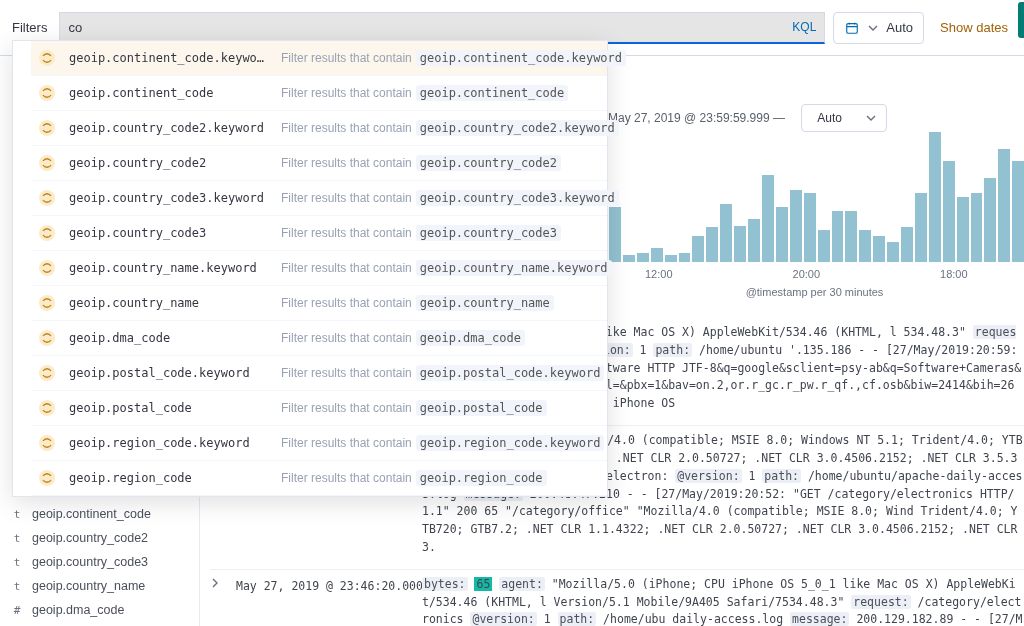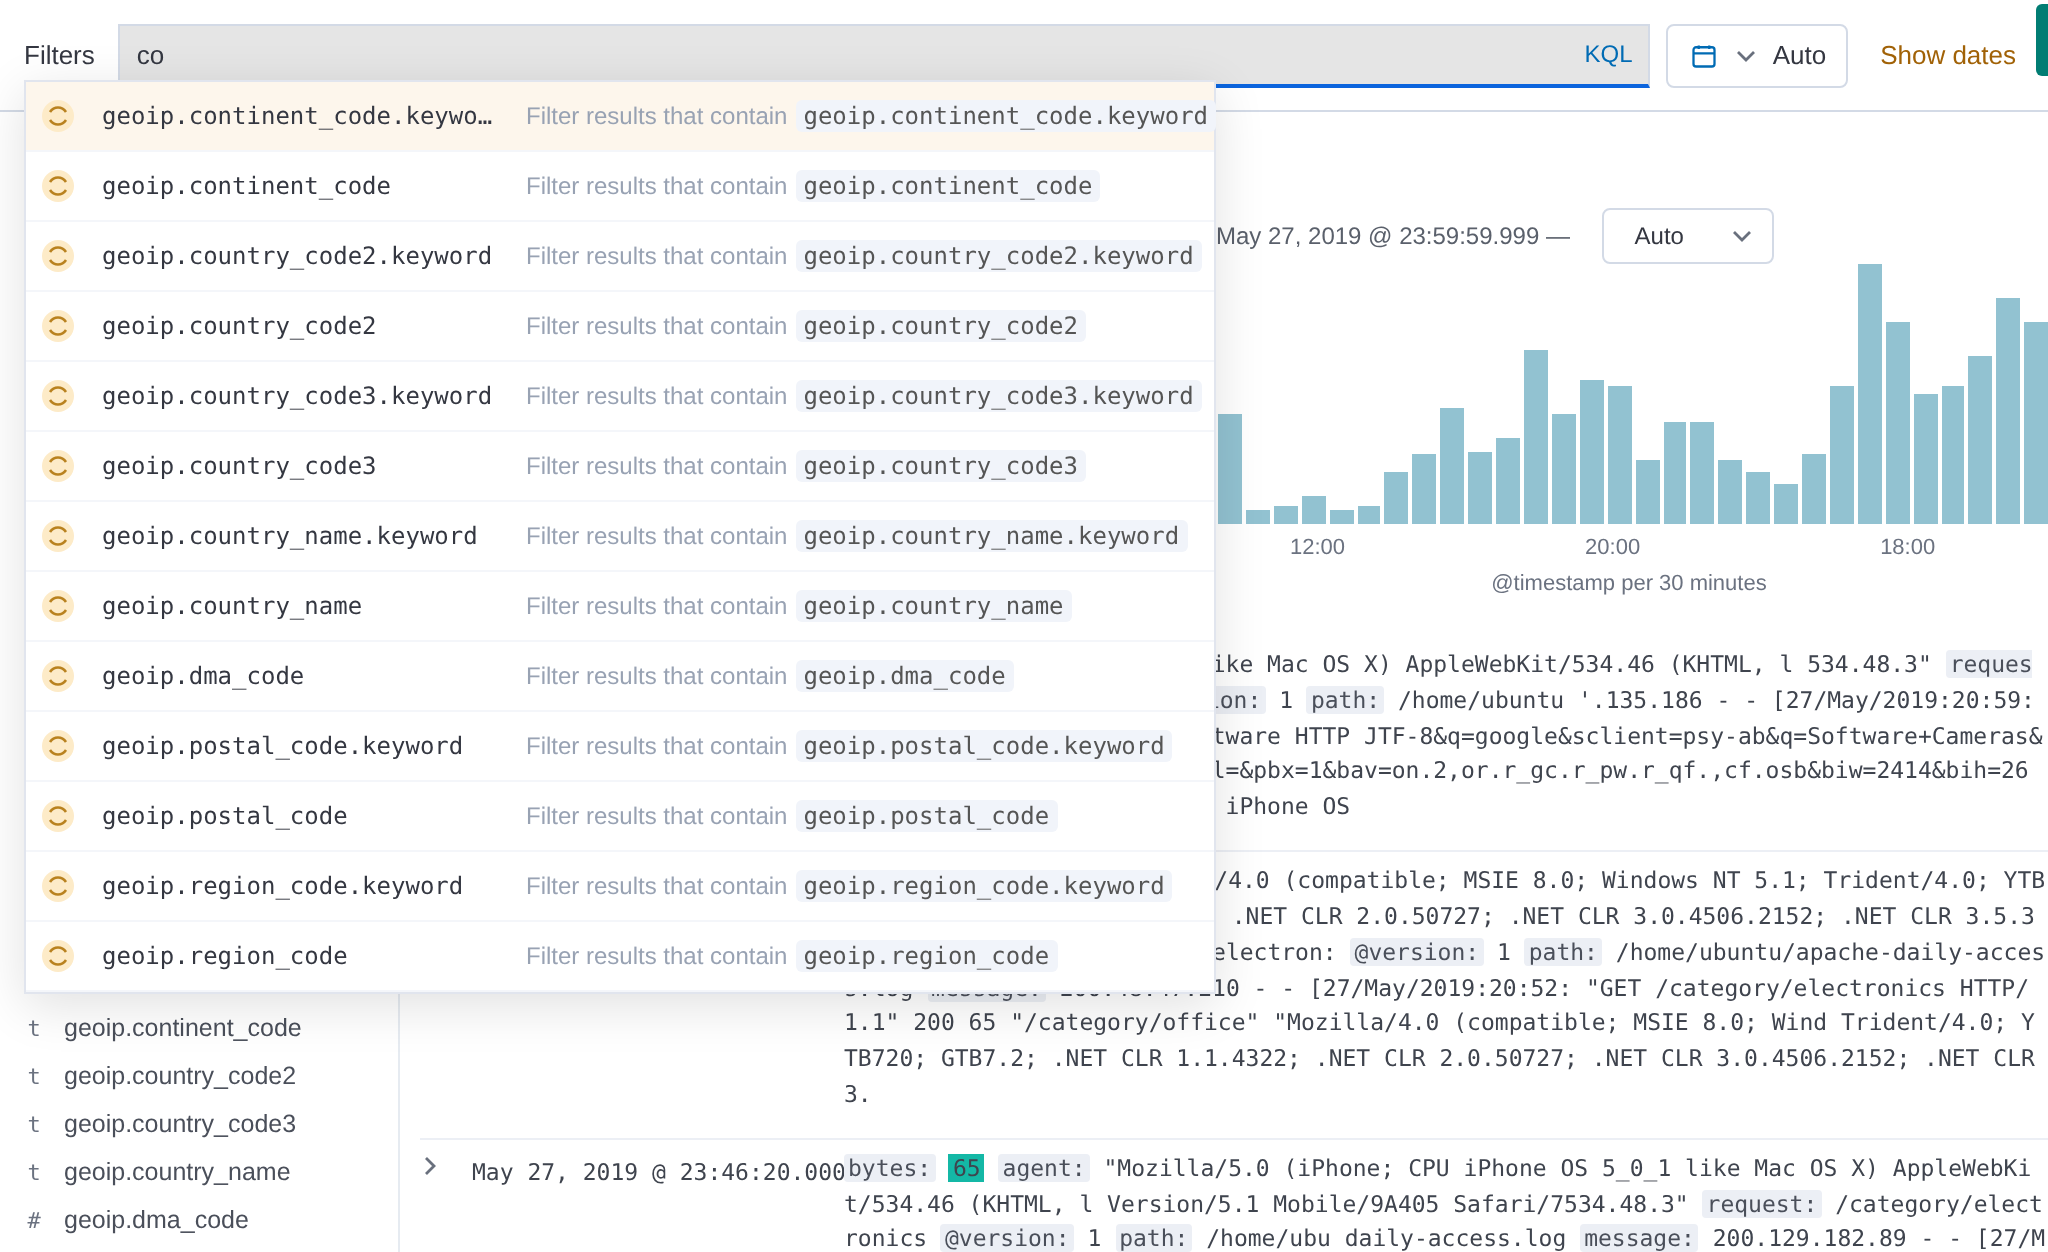--- a/index.html
+++ b/index.html
@@ -79,20 +79,21 @@
   
   .suggest {
     position: absolute;
     top: 40px;
     left: 12px;
     width: 596px;
     background: #fff;
     border: 1px solid #e1e5ee;
     box-shadow: 0 6px 24px rgba(0,0,0,.12);
     z-index: 50;
+    padding-left: 18px;
   }
   .suggest-row {
     display: flex;
     align-items: center;
     padding: 7px 10px 7px 6px;
     border-bottom: 1px solid #f4f6fa;
     cursor: pointer;
     gap: 12px;
   }
   .suggest-row.active { background: #fdf6ec; }

